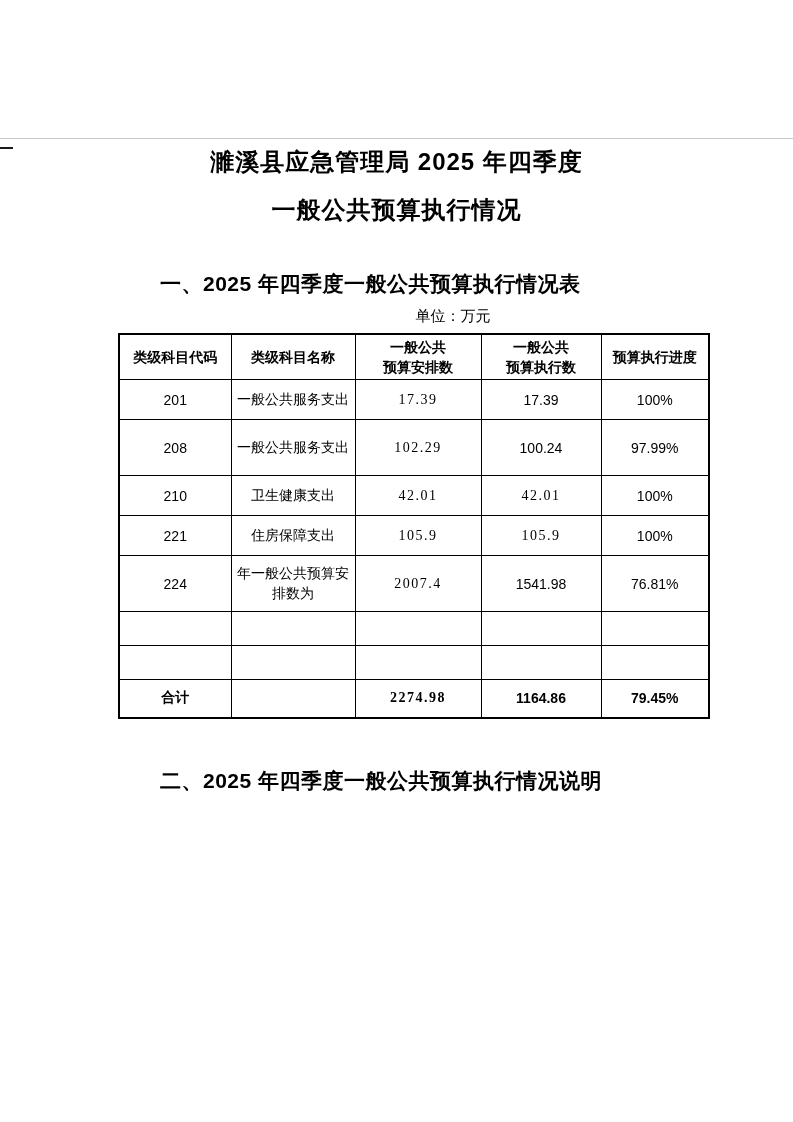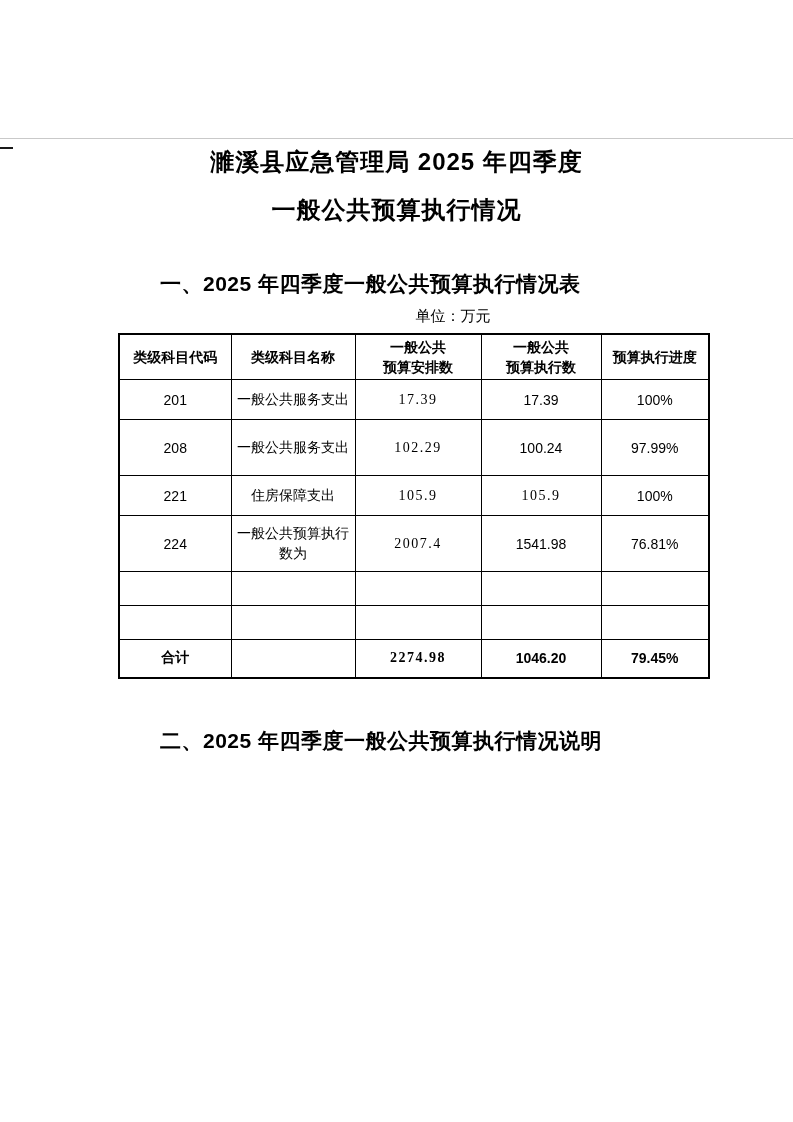--- a/index.html
+++ b/index.html
@@ -152,29 +152,36 @@
         <td class="cell-progress">100%</td>
       </tr>
       <tr class="row-double">
         <td class="cell-code">208</td>
         <td class="cell-name">一般公共服务支出</td>
         <td class="cell-arranged">102.29</td>
         <td class="cell-executed">100.24</td>
         <td class="cell-progress">97.99%</td>
       </tr>
       <tr class="row-single">
+        <td class="cell-code">210</td>
+        <td class="cell-name">卫生健康支出</td>
+        <td class="cell-arranged">42.01</td>
+        <td class="cell-executed num-serif">42.01</td>
+        <td class="cell-progress">100%</td>
+      </tr>
+      <tr class="row-single">
         <td class="cell-code">221</td>
         <td class="cell-name">住房保障支出</td>
         <td class="cell-arranged">105.9</td>
         <td class="cell-executed num-serif">105.9</td>
         <td class="cell-progress">100%</td>
       </tr>
       <tr class="row-double">
         <td class="cell-code">224</td>
-        <td class="cell-name">一般公共预算执行数为</td>
+        <td class="cell-name">年一般公共预算安排数为</td>
         <td class="cell-arranged">2007.4</td>
         <td class="cell-executed">1541.98</td>
         <td class="cell-progress">76.81%</td>
       </tr>
       <tr class="row-empty">
         <td class="cell-code"></td>
         <td class="cell-name"></td>
         <td class="cell-arranged"></td>
         <td class="cell-executed"></td>
         <td class="cell-progress"></td>
@@ -183,21 +190,21 @@
         <td class="cell-code"></td>
         <td class="cell-name"></td>
         <td class="cell-arranged"></td>
         <td class="cell-executed"></td>
         <td class="cell-progress"></td>
       </tr>
       <tr class="row-total">
         <td class="cell-name">合计</td>
         <td class="cell-name"></td>
         <td class="cell-arranged">2274.98</td>
-        <td class="cell-executed">1046.20</td>
+        <td class="cell-executed">1164.86</td>
         <td class="cell-progress">79.45%</td>
       </tr>
     </tbody>
       </table>
 
     <div class="section-heading second">二、2025 年四季度一般公共预算执行情况说明</div>
   </div>
 
 </div>
 

